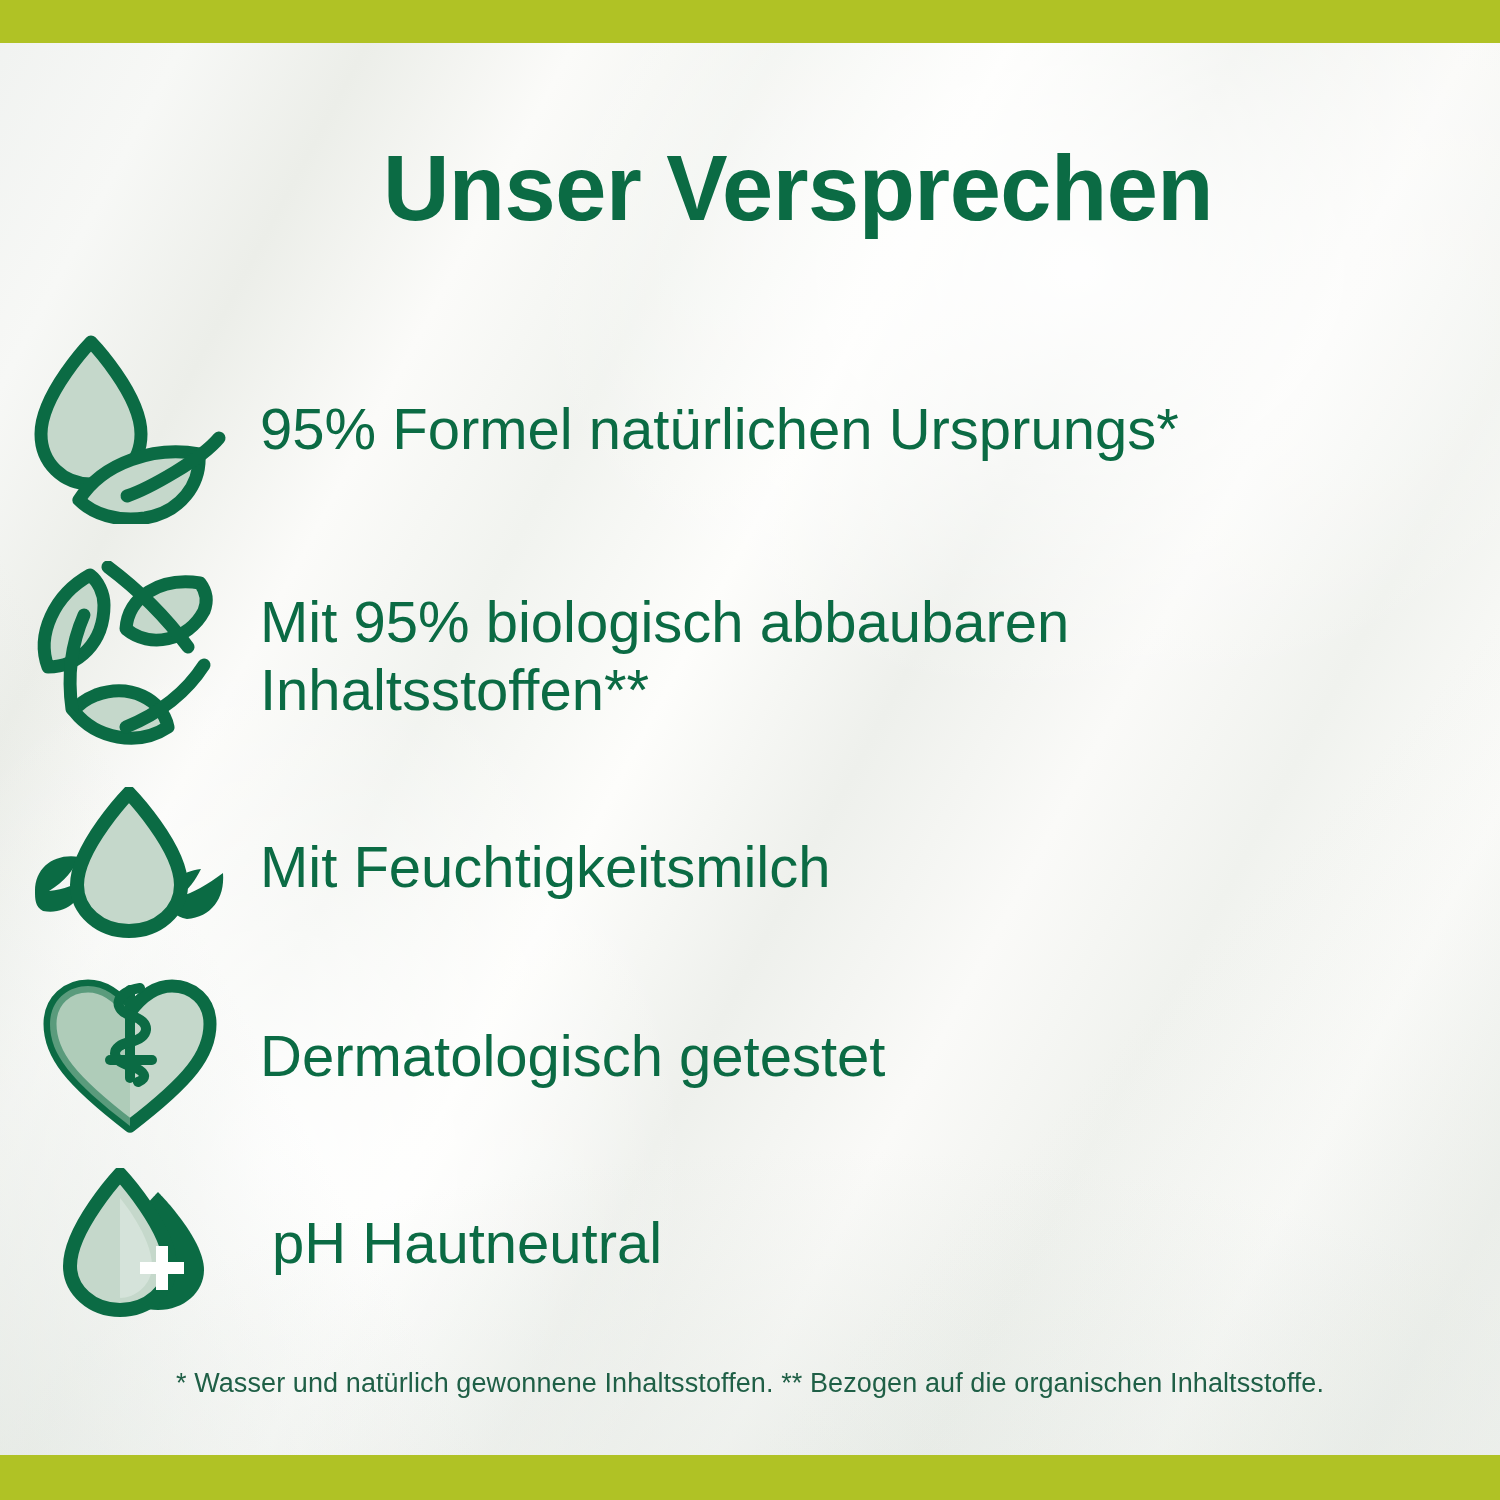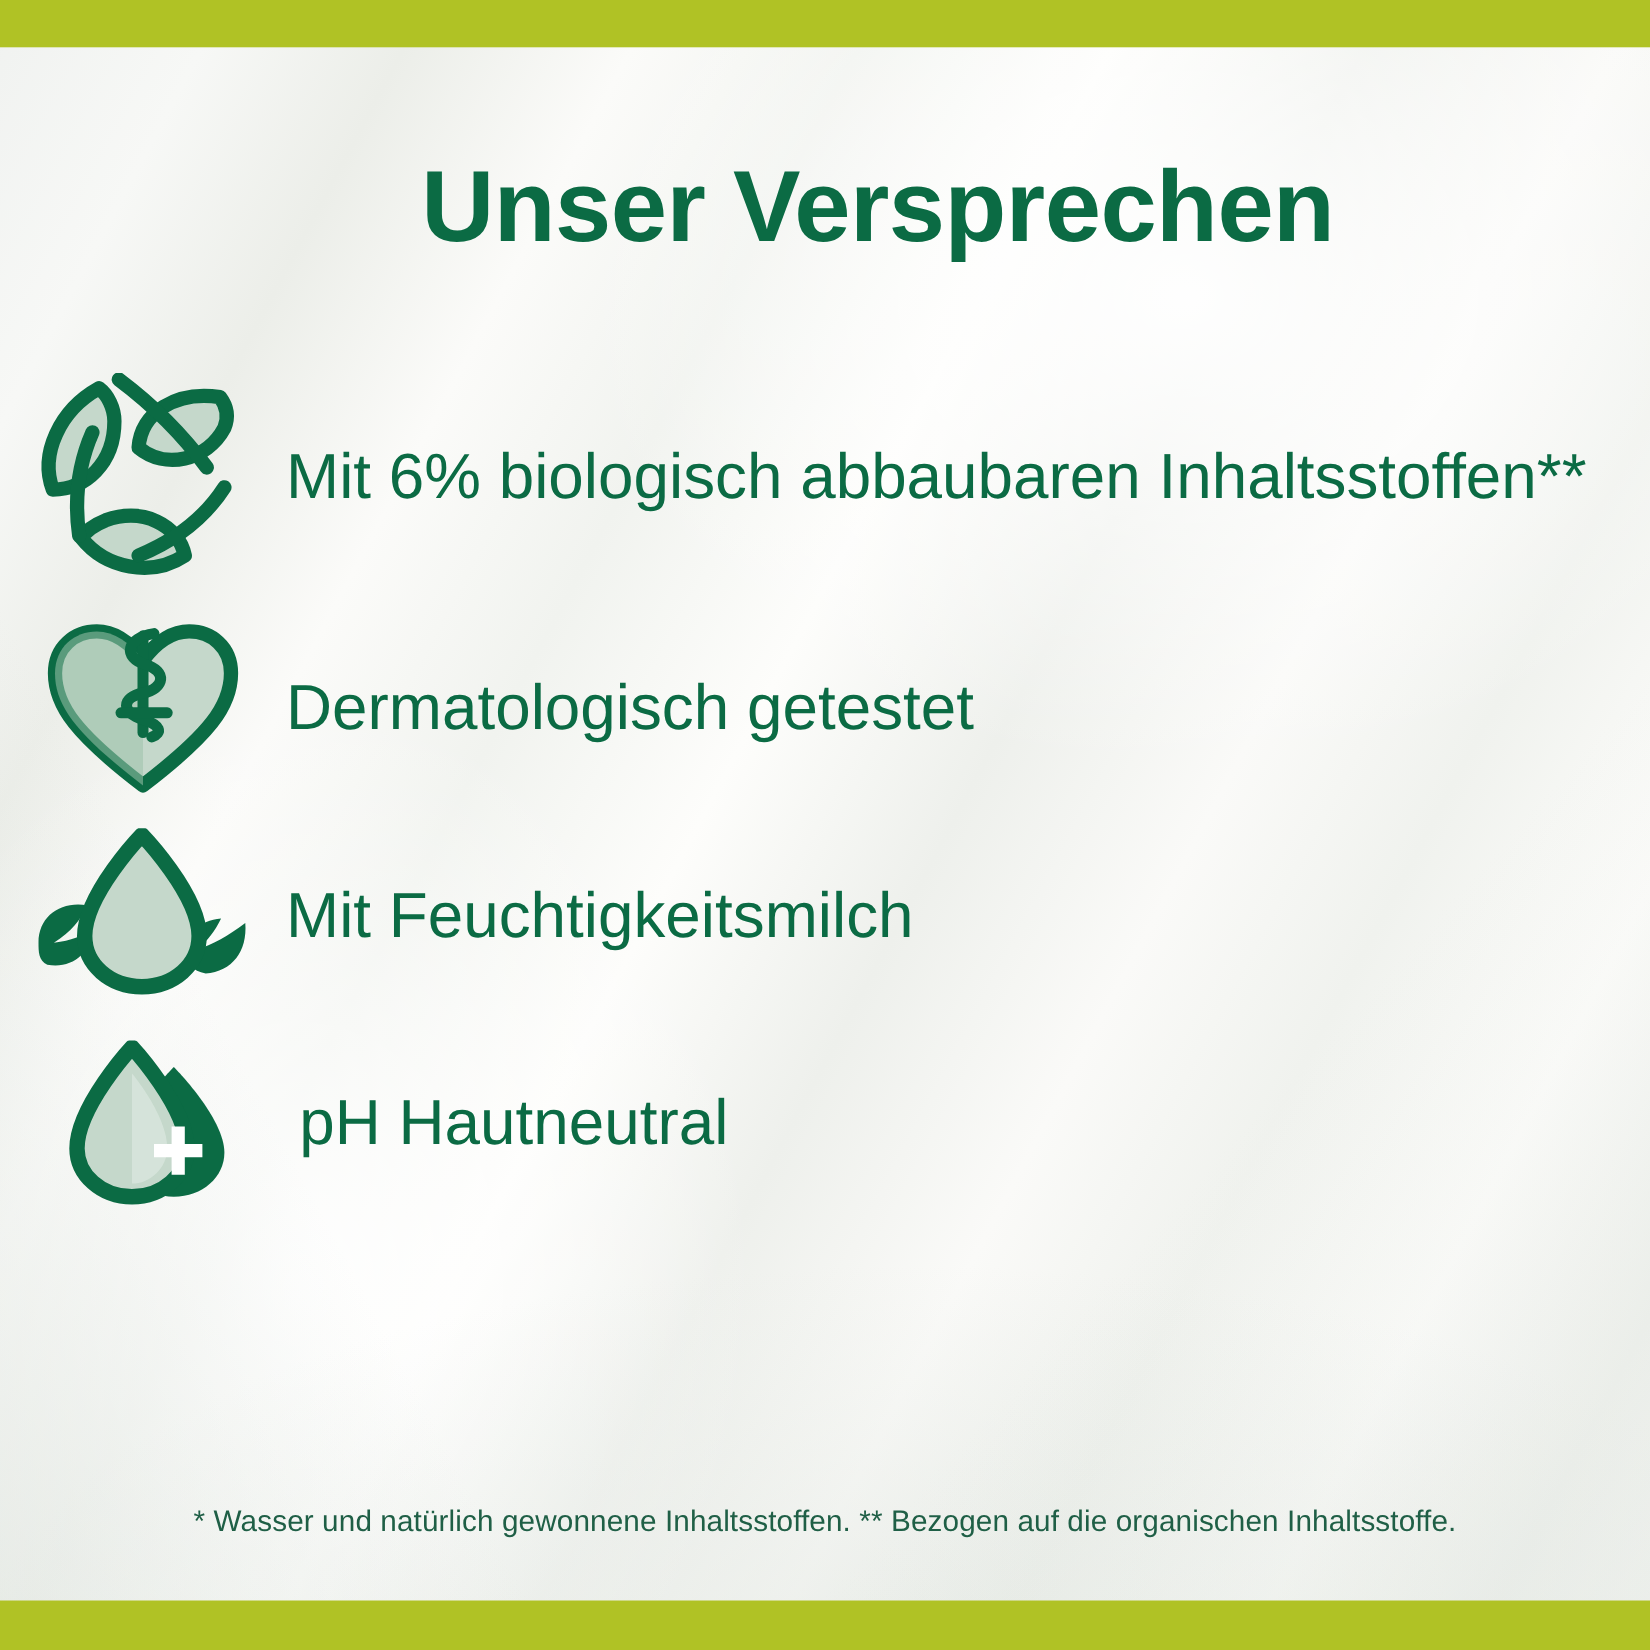--- a/index.html
+++ b/index.html
@@ -137,20 +137,33 @@
 <div id="poster">
 
   <div class="bar bar-top"></div>
 
   <div id="content">
 
     <div class="page-title">Unser Versprechen</div>
 
     <div class="claims">
 
+      <div class="claim-row row-1">
+        <div class="claim-icon">
+          <svg width="215" height="190" viewBox="0 0 215 190" aria-hidden="true">
+
+            <path d="M68 8 C68 8 118 60 118 100 C118 129 96 150 68 150 C40 150 18 129 18 100 C18 60 68 8 68 8 Z" fill="#c5d8cb" stroke="#0b6b44" stroke-width="13" stroke-linejoin="round"></path>
+
+            <path d="M56 166 C80 128 132 112 176 120 C178 150 158 178 122 184 C94 188 70 180 56 166 Z" fill="#c5d8cb" stroke="#0b6b44" stroke-width="13" stroke-linejoin="round"></path>
+
+            <path d="M196 104 C186 116 172 126 152 138 C132 150 116 158 104 162" fill="none" stroke="#0b6b44" stroke-width="13" stroke-linecap="round"></path>
+          </svg>
+        </div>
+        <div class="claim-text">95% Formel natürlichen Ursprungs*</div>
+      </div>
 
       <div class="claim-row row-2">
         <div class="claim-icon">
           <svg width="205" height="190" viewBox="0 0 205 190" aria-hidden="true">
             <g fill="#c5d8cb" stroke="#0b6b44" stroke-width="13" stroke-linejoin="round" stroke-linecap="round">
 
               <path d="M62 14 C26 34 8 74 20 106 C50 106 76 82 76 44 C76 32 70 20 62 14 Z"></path>
 
               <path d="M172 22 C132 16 100 36 98 68 C122 88 160 80 176 50 C180 40 178 30 172 22 Z"></path>
 
@@ -159,55 +172,55 @@
             <g fill="none" stroke="#0b6b44" stroke-width="13" stroke-linecap="round">
 
               <path d="M44 148 C40 120 42 86 56 54"></path>
 
               <path d="M80 6 C104 24 132 48 160 86"></path>
 
               <path d="M176 104 C158 132 132 152 98 166"></path>
             </g>
           </svg>
         </div>
-        <div class="claim-text">Mit 6% biologisch abbaubaren Inhaltsstoffen**</div>
+        <div class="claim-text">Mit 95% biologisch abbaubaren Inhaltsstoffen**</div>
+      </div>
+
+      <div class="claim-row row-4">
+        <div class="claim-icon">
+          <svg width="210" height="160" viewBox="0 0 210 160" aria-hidden="true">
+
+            <path d="M10 104 C10 80 30 66 54 70 C48 84 40 94 24 104 C40 102 50 98 58 92 C58 114 40 128 18 124 C10 120 10 112 10 104 Z" fill="#0b6b44"></path>
+
+            <path d="M198 86 C200 112 186 130 162 132 C150 130 144 122 144 112 C144 96 156 84 176 82 C170 94 164 102 154 110 C168 106 182 98 198 86 Z" fill="#0b6b44"></path>
+
+            <path d="M104 6 C104 6 156 60 156 98 C156 124 133 144 104 144 C75 144 52 124 52 98 C52 60 104 6 104 6 Z" fill="#c5d8cb" stroke="#0b6b44" stroke-width="14" stroke-linejoin="round"></path>
+          </svg>
+        </div>
+        <div class="claim-text">Mit Feuchtigkeitsmilch</div>
       </div>
 
       <div class="claim-row row-3">
         <div class="claim-icon">
           <svg width="180" height="165" viewBox="0 0 180 165" aria-hidden="true">
 
             <path d="M90 152 C30 106 10 80 10 50 C10 26 28 12 48 12 C64 12 78 22 90 38 C102 22 116 12 132 12 C152 12 170 26 170 50 C170 80 150 106 90 152 Z" fill="#c5d8cb" stroke="#0b6b44" stroke-width="13" stroke-linejoin="round"></path>
 
             <path d="M90 152 C30 106 10 80 10 50 C10 26 28 12 48 12 C64 12 78 22 90 38 Z" fill="#9dc2ac" opacity="0.55"></path>
 
             <path d="M90 16 L90 104" fill="none" stroke="#0b6b44" stroke-width="10" stroke-linecap="round"></path>
 
             <path d="M100 14 C74 18 72 36 92 42 C112 48 110 64 90 68 C70 72 70 86 90 92 C106 97 108 104 98 108" fill="none" stroke="#0b6b44" stroke-width="10" stroke-linecap="round" stroke-linejoin="round"></path>
 
             <path d="M70 86 L112 86" fill="none" stroke="#0b6b44" stroke-width="10" stroke-linecap="round"></path>
           </svg>
         </div>
         <div class="claim-text">Dermatologisch getestet</div>
       </div>
 
-      <div class="claim-row row-4">
-        <div class="claim-icon">
-          <svg width="210" height="160" viewBox="0 0 210 160" aria-hidden="true">
-
-            <path d="M10 104 C10 80 30 66 54 70 C48 84 40 94 24 104 C40 102 50 98 58 92 C58 114 40 128 18 124 C10 120 10 112 10 104 Z" fill="#0b6b44"></path>
-
-            <path d="M198 86 C200 112 186 130 162 132 C150 130 144 122 144 112 C144 96 156 84 176 82 C170 94 164 102 154 110 C168 106 182 98 198 86 Z" fill="#0b6b44"></path>
-
-            <path d="M104 6 C104 6 156 60 156 98 C156 124 133 144 104 144 C75 144 52 124 52 98 C52 60 104 6 104 6 Z" fill="#c5d8cb" stroke="#0b6b44" stroke-width="14" stroke-linejoin="round"></path>
-          </svg>
-        </div>
-        <div class="claim-text">Mit Feuchtigkeitsmilch</div>
-      </div>
-
       <div class="claim-row row-5">
         <div class="claim-icon">
           <svg width="160" height="150" viewBox="0 0 160 150" aria-hidden="true">
 
             <path d="M96 24 C96 24 142 70 142 102 C142 124 122 142 96 142 C70 142 50 124 50 102 C50 70 96 24 96 24 Z" fill="#0b6b44"></path>
 
             <path d="M58 6 C58 6 108 60 108 98 C108 122 86 142 58 142 C30 142 8 122 8 98 C8 60 58 6 58 6 Z" fill="#c5d8cb" stroke="#0b6b44" stroke-width="14" stroke-linejoin="round"></path>
 
             <path d="M58 30 C58 30 90 68 90 98 C90 116 74 130 58 130 C58 100 58 62 58 30 Z" fill="#dbe8df" opacity="0.7"></path>
 

